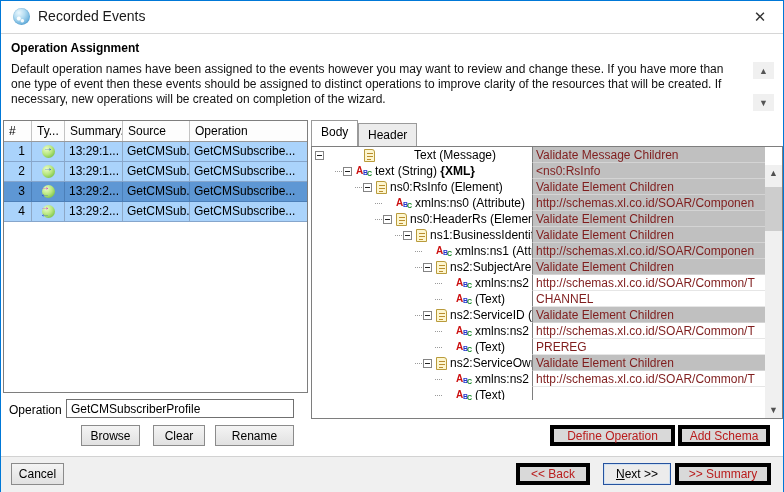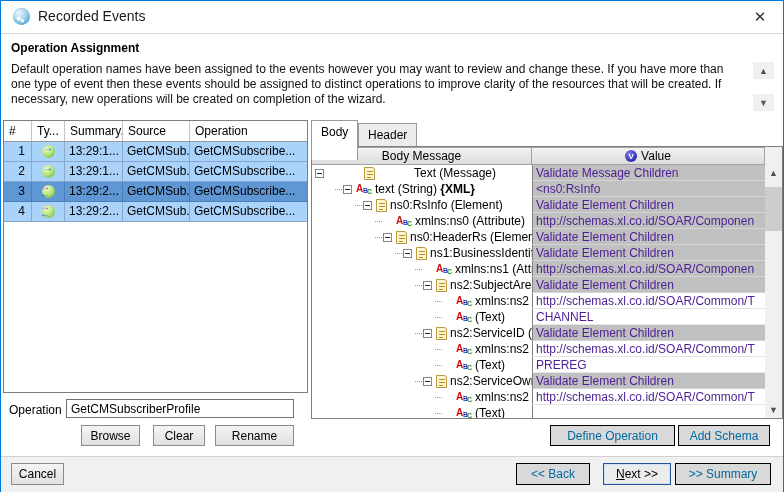--- a/index.html
+++ b/index.html
@@ -58,36 +58,36 @@
   .evt-icon .arr{position:absolute;font-size:10px;font-weight:bold;line-height:10px;}
   .evt-icon .arr.blue{color:#2244dd;}
   .evt-icon .arr.mag{color:#c322c3;}
   .evt-icon.t-request .arr.blue{left:3px;top:-1px;}
   .evt-icon.t-reqres .arr.mag{left:0px;top:-2px;}
   .evt-icon.t-reqres .arr.blue{left:0px;top:5px;}
 
   
   .tabs{position:absolute;left:310px;top:119px;height:26px;}
   .tab{position:absolute;box-sizing:border-box;font-size:12px;color:#000;padding:4px 9px 0 9px;border:1px solid #9a9a9a;border-bottom:none;}
-  .tab.active{left:0;top:0;height:40px;background:#fff;z-index:2;}
+  .tab.active{left:0;top:0;height:26px;background:#fff;z-index:2;}
   .tab.inactive{left:47px;top:3px;height:23px;background:#ececec;z-index:1;}
 
   
   .tree-frame{position:absolute;left:310px;top:145px;width:472px;height:273px;border:1px solid #7e7e7e;background:#fff;box-sizing:border-box;overflow:hidden;}
   .thead{display:flex;height:18px;}
   .thead .hc{box-sizing:border-box;background:linear-gradient(#f2f2f2,#ddd);border:1px solid #a3a3a3;border-left:none;font-size:12px;color:#000;display:flex;align-items:center;justify-content:center;gap:4px;}
   .thead .hc.msg{width:220px;border-left:none;}
   .thead .hc.val{width:233px;}
   .thead .hc.sbh{width:17px;background:#f0f0f0;border:none;}
   .validate-icon{width:12px;height:12px;border-radius:50%;background:radial-gradient(circle at 35% 30%, #7d7de8 0%, #3c3cc0 55%, #151585 100%);color:#fff;font-size:8px;font-weight:bold;display:flex;align-items:center;justify-content:center;}
 
   .tree-body{position:relative;width:453px;height:253px;overflow:hidden;}
   .trow{display:flex;height:16px;}
   .tcell-msg{width:220px;box-sizing:border-box;display:flex;align-items:center;overflow:hidden;white-space:nowrap;background:#fff;}
-  .tcell-val{width:233px;box-sizing:border-box;border-left:1px solid #7e7e7e;font-size:12px;color:#4c1d95;padding:1px 0 0 3px;overflow:hidden;white-space:nowrap;}
+  .tcell-val{width:233px;box-sizing:border-box;border-left:1px solid #7e7e7e;font-size:12px;color:#7f1d1d;padding:1px 0 0 3px;overflow:hidden;white-space:nowrap;}
   .tcell-val.gray{background:#c0c0c0;border-bottom:1px solid #d4d4d4;}
   .tcell-val.white{background:#fff;border-bottom:1px solid #e6e6e6;}
   .tlabel{font-size:12px;color:#000;margin-left:3px;}
   .tlabel b{font-weight:bold;}
   .expander{flex:0 0 9px;width:9px;height:9px;box-sizing:border-box;border:1px solid #848484;background:#fff;position:relative;margin-right:4px;}
   .expander::after{content:"";position:absolute;left:1px;top:3px;width:5px;height:1px;background:#222;}
   .leaf-pad{flex:0 0 13px;}
   .dots{flex:0 0 7px;border-top:1px dotted #9a9a9a;height:0;margin-right:1px;}
 
   .doc-icon{flex:0 0 11px;width:11px;height:13px;box-sizing:border-box;background:
@@ -105,21 +105,21 @@
   .tree-scroll .sb{position:absolute;left:0;width:17px;height:16px;color:#505050;font-size:9px;display:flex;align-items:center;justify-content:center;}
   .tree-scroll .up{top:0;}
   .tree-scroll .down{bottom:0;}
   .tree-scroll .thumb{position:absolute;left:0;top:22px;width:17px;height:44px;background:#cdcdcd;}
 
   
   .op-label{position:absolute;left:8px;top:402px;font-size:12px;color:#000;}
   .op-input{position:absolute;left:65px;top:398px;width:228px;height:19px;box-sizing:border-box;border:1px solid #707070;background:#fff;font-family:"Liberation Sans",sans-serif;font-size:12px;color:#000;padding:1px 4px;}
 
   .btn{position:absolute;box-sizing:border-box;height:21px;background:linear-gradient(#f4f4f4,#e1e1e1);border:1px solid #8b8b8b;font-family:"Liberation Sans",sans-serif;font-size:12px;color:#000;display:flex;align-items:center;justify-content:center;padding:0;}
-  .btn.disabled{background:#d9d9d9;border:1px solid #000000;color:#0369a1;}
+  .btn.disabled{background:#d9d9d9;border:4px solid #000000;color:#b91c1c;}
   .btn.focus-default{border:1px solid #26539f;box-shadow:inset 0 0 0 1px #cfe0f2;background:#ececec;}
 
   #btn-browse{left:80px;top:424px;width:59px;}
   #btn-clear{left:152px;top:424px;width:52px;}
   #btn-rename{left:214px;top:424px;width:79px;}
   #btn-define{left:549px;top:424px;width:125px;}
   #btn-addschema{left:677px;top:424px;width:92px;}
 
   
   .bottom-bar{position:absolute;left:0;top:455px;width:782px;height:36px;background:#f0f0f0;border-top:1px solid #d2d2d2;}
@@ -212,28 +212,20 @@
         </div>
       </div>
   </div>
 
   <div class="tabs">
     <div class="tab active">Body</div>
     <div class="tab inactive">Header</div>
   </div>
 
   <div class="tree-frame">
-    <div class="thead">
-      <div class="hc msg">Body Message</div>
-      <div class="hc val">
-        <span class="validate-icon">V</span>
-        <span>Value</span>
-      </div>
-      <div class="hc sbh"></div>
-    </div>
     <div class="tree-body" id="tree-rows">
         <div class="trow">
           <div class="tcell-msg" style="padding-left: 3px; gap: 36px;">
             <span class="expander"></span>
             <span class="doc-icon"></span>
             <span class="tlabel"><span>Text (Message)</span></span>
           </div>
           <div class="tcell-val gray">Validate Message Children</div>
         </div>
         <div class="trow">

